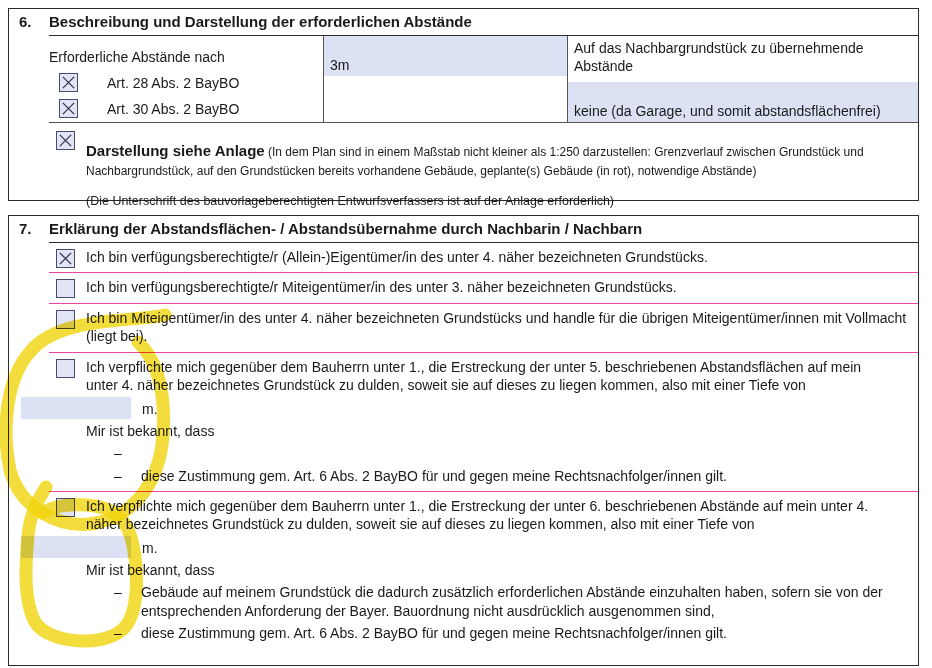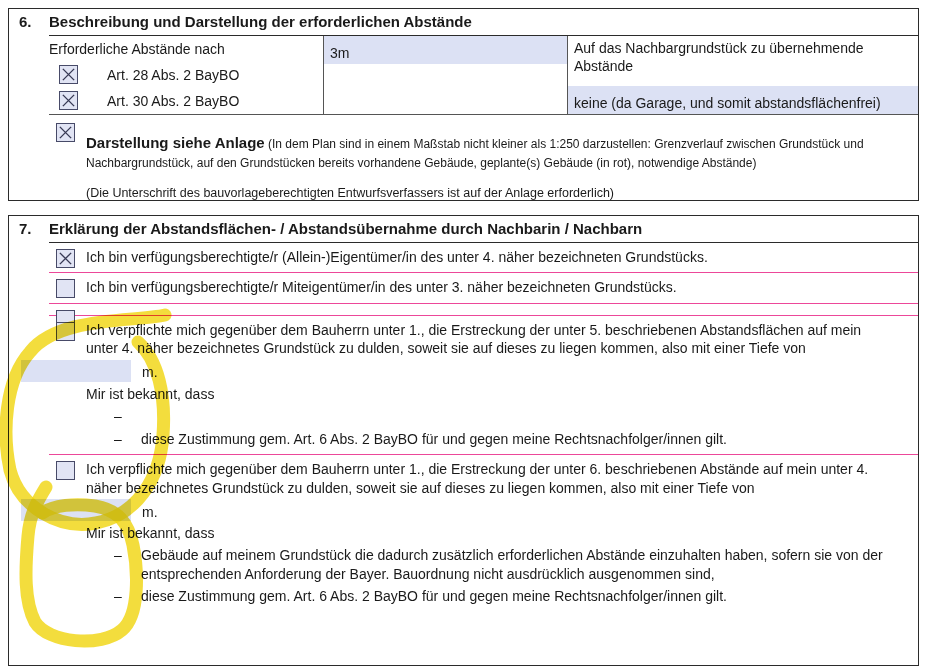--- a/index.html
+++ b/index.html
@@ -23,25 +23,25 @@
   #box6{top:8px;height:193px;}
   #box7{top:215px;height:451px;}
 
   .sec-header{display:flex;align-items:flex-start;}
   .sec-num{width:40px;padding:3px 0 0 10px;font-weight:bold;font-size:15px;box-sizing:border-box;flex:none;}
   .sec-title{flex:1;font-weight:bold;font-size:15px;padding:3px 4px 3px 0;border-bottom:1.3px solid #2b2b2b;}
 
   
   .dist-table{display:flex;margin-left:40px;border-bottom:1px solid #555;}
   .dt-col{display:flex;flex-direction:column;box-sizing:border-box;}
-  .dt-col1{width:274px;padding:4px 4px 0 0;}
+  .dt-col1{width:274px;padding:4px 4px 0 0;margin-top:8px;}
   .dt-col2{width:244px;border-left:1px solid #555;}
   .dt-col3{flex:1;border-left:1px solid #555;}
   .dt-header{padding:3px 6px;flex:1;}
-  .dt-value{height:28px;box-sizing:border-box;padding:8px 6px;background:#dce1f4;}
+  .dt-value{height:28px;box-sizing:border-box;padding:20px 6px;background:#dce1f4;}
   .dt-label{padding-bottom:4px;}
   .cb-line{display:flex;align-items:center;gap:29px;padding:3px 0 4px 10px;}
 
   
   .cb{
     width:17px;height:17px;flex:none;
     border:1.5px solid #474a68;
     background:#e1e4f4;
     display:inline-flex;align-items:center;justify-content:center;
     box-sizing:content-box;
@@ -152,20 +152,21 @@
       <span class="cb">
         
       </span>
       <div class="row-text">Ich bin verfügungsberechtigte/r Miteigentümer/in des unter 3. näher bezeichneten Grundstücks.</div>
     </div>
 
     <div class="row7">
       <span class="cb">
         
       </span>
+      <div class="row-text">Ich bin Miteigentümer/in des unter 4. näher bezeichneten Grundstücks und handle für die übrigen Miteigentümer/innen mit Vollmacht (liegt bei).</div>
     </div>
 
     <div class="row7">
       <span class="cb">
         
       </span>
       <div class="consent-text">Ich verpflichte mich gegenüber dem Bauherrn unter 1., die Erstreckung der unter 5. beschriebenen Abstandsflächen auf mein unter 4. näher bezeichnetes Grundstück zu dulden, soweit sie auf dieses zu liegen kommen, also mit einer Tiefe von</div>
       <div class="depth-line">
         <span class="depth-field"></span>
         <span>m.</span>

